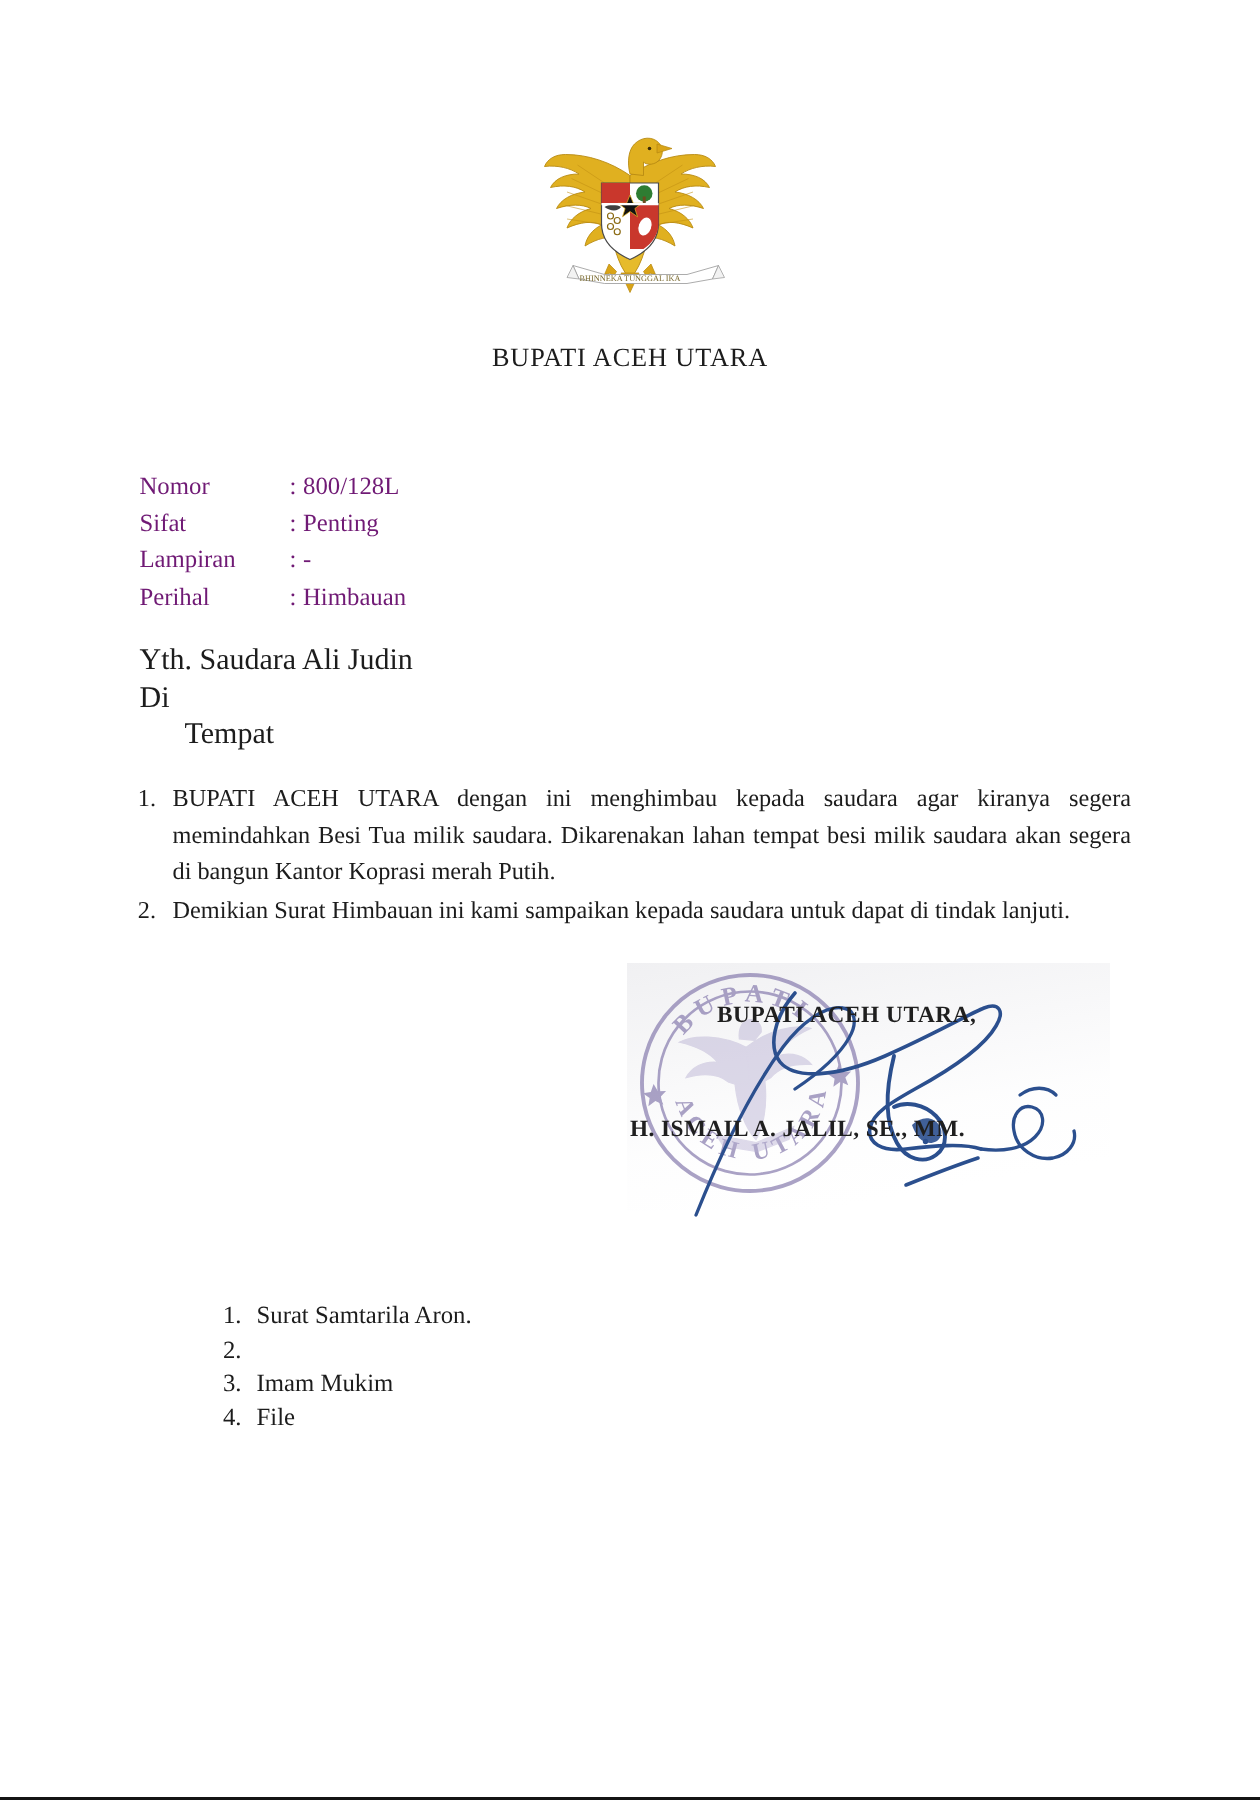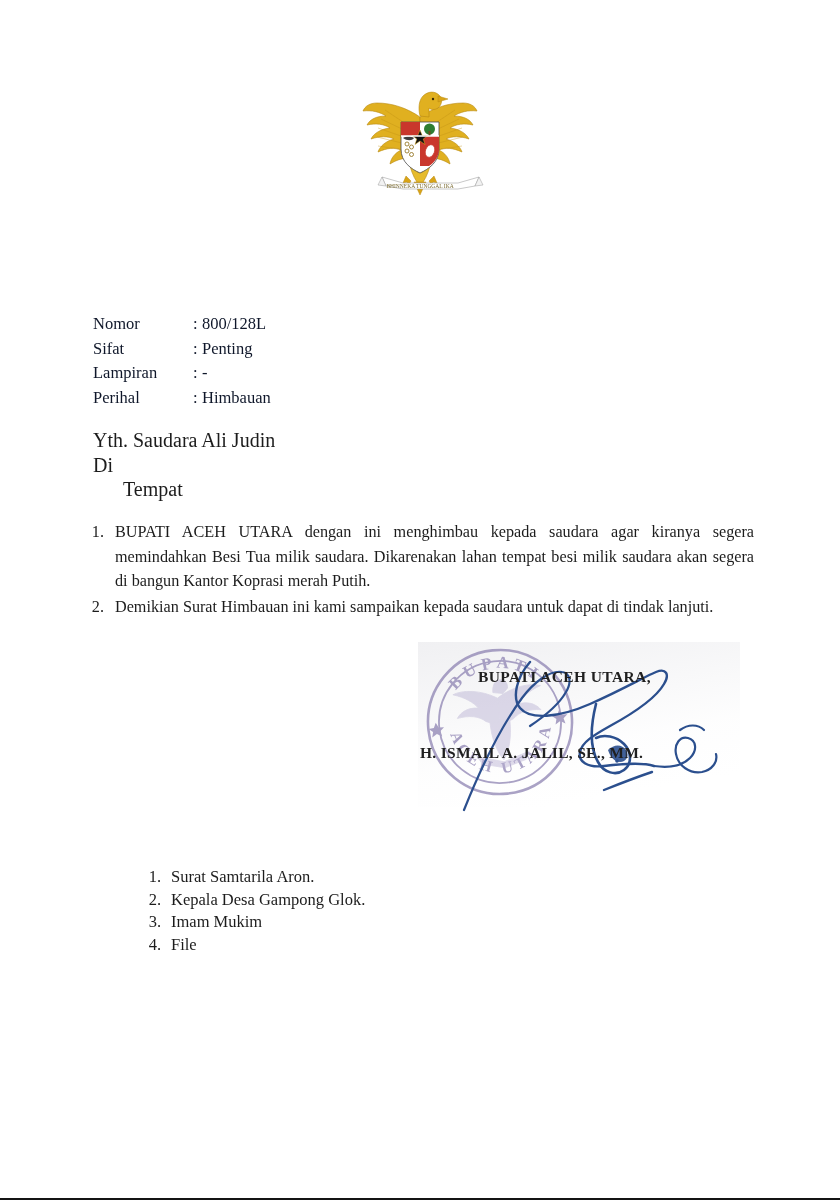--- a/index.html
+++ b/index.html
@@ -65,21 +65,21 @@
   }
   .date-line-2 { white-space: pre; }
 
   
   .meta {
     position: absolute;
     left: 93px;
     top: 312px;
     font-size: 16.5px;
     line-height: 24.5px;
-    color: #0f172a;
+    color: #701a75;
   }
   .meta-row { display: flex; }
   .meta-label { width: 100px; flex: 0 0 100px; }
   .meta-sep { width: 9px; flex: 0 0 9px; }
   .meta-value { white-space: pre; }
 
   
   .addressee {
     position: absolute;
     left: 93px;
@@ -269,20 +269,21 @@
         </g>
 
         <path d="M54 178 L96 190 L206 190 L248 178 L240 196 L206 202 L96 202 L62 196 Z" fill="#ffffff" stroke="#9a9a9a" stroke-width="1.1"></path>
         <path d="M54 178 L62 196 L46 194 Z" fill="#f2f2f2" stroke="#9a9a9a" stroke-width="1"></path>
         <path d="M248 178 L240 196 L256 194 Z" fill="#f2f2f2" stroke="#9a9a9a" stroke-width="1"></path>
         <text x="130" y="199" font-size="11" fill="#7a6a30" text-anchor="middle" font-family="Liberation Serif, serif">BHINNEKA TUNGGAL IKA</text>
       </svg>
     </span>
   </div>
 
+  <div class="kop-title">BUPATI ACEH UTARA</div>
 
 
   <div class="meta">
     <div class="meta-row">
       <span class="meta-label">Nomor</span>
       <span class="meta-sep">:</span>
       <span class="meta-value">800/128L</span>
     </div>
     <div class="meta-row">
       <span class="meta-label">Sifat</span>
@@ -366,21 +367,20 @@
   </div>
 
   <div class="tembusan">
     <ul class="tembusan-list">
       <li class="tembusan-item">
         <span class="tembusan-num">1.</span>
         <span>Surat Samtarila Aron.</span>
       </li>
       <li class="tembusan-item">
         <span class="tembusan-num">2.</span>
-        <span>Kepala Desa Gampong Glok.</span>
       </li>
       <li class="tembusan-item">
         <span class="tembusan-num">3.</span>
         <span>Imam Mukim</span>
       </li>
       <li class="tembusan-item">
         <span class="tembusan-num">4.</span>
         <span>File</span>
       </li>
     </ul>

